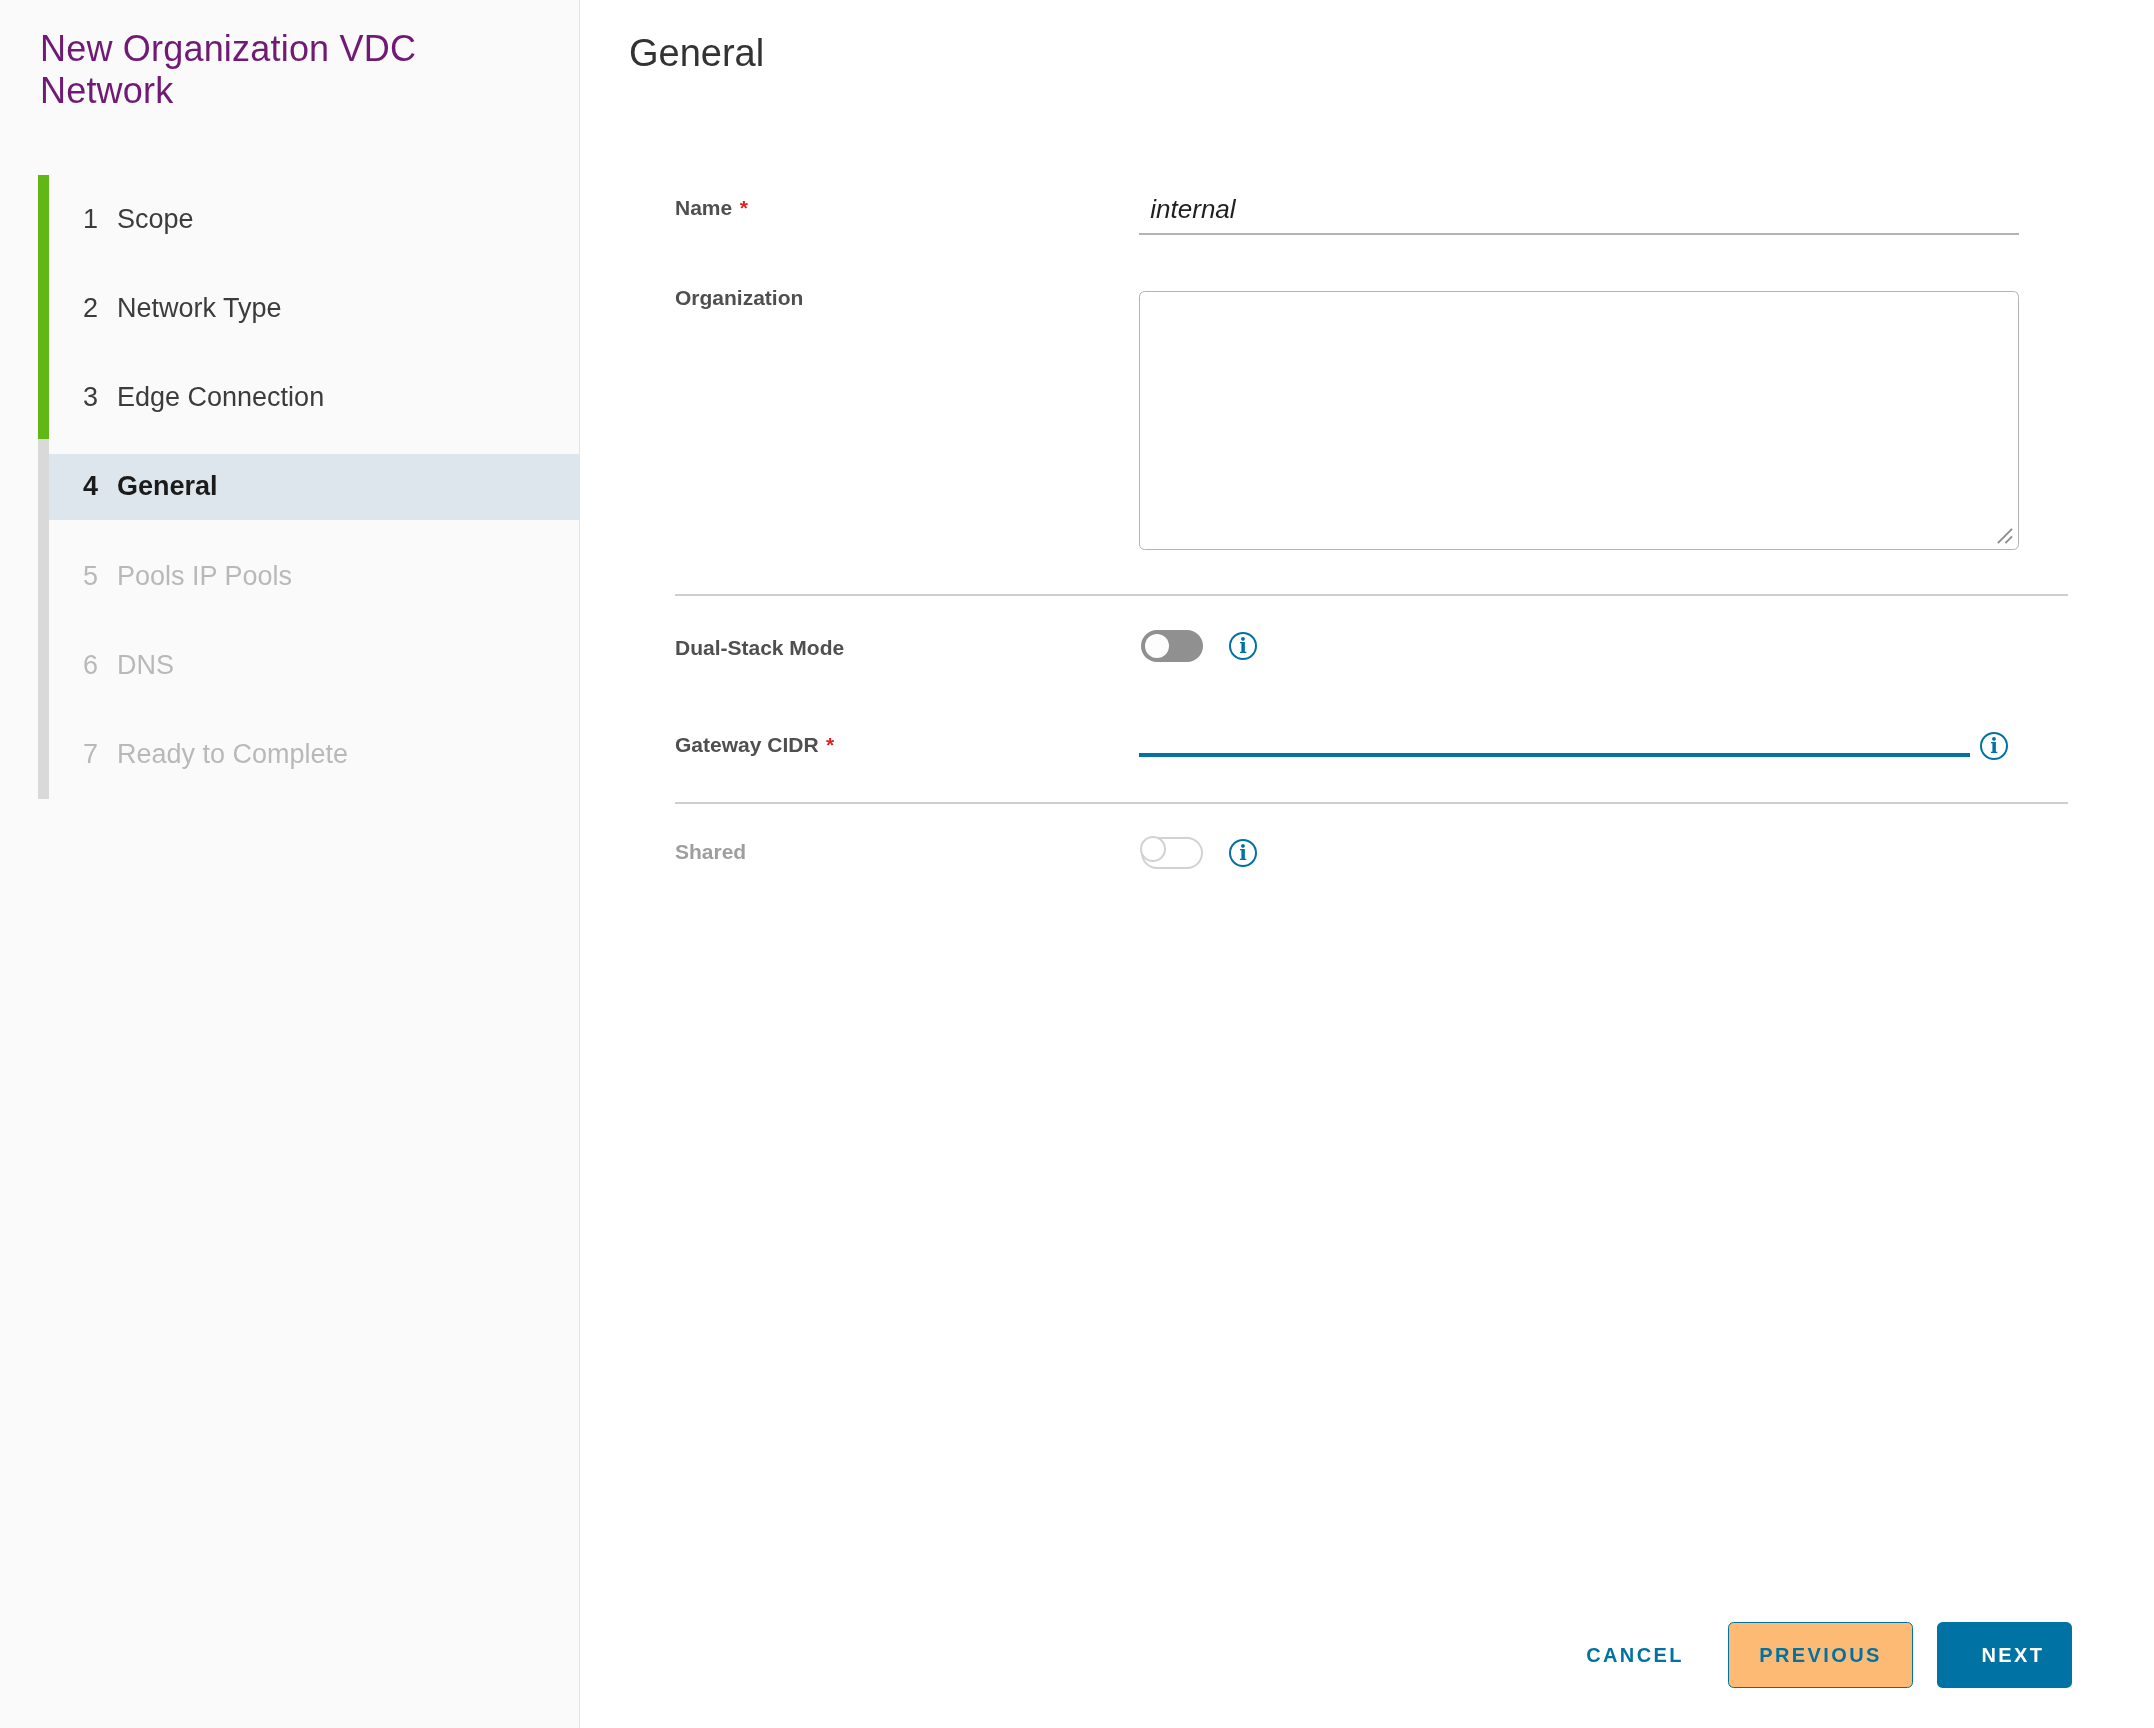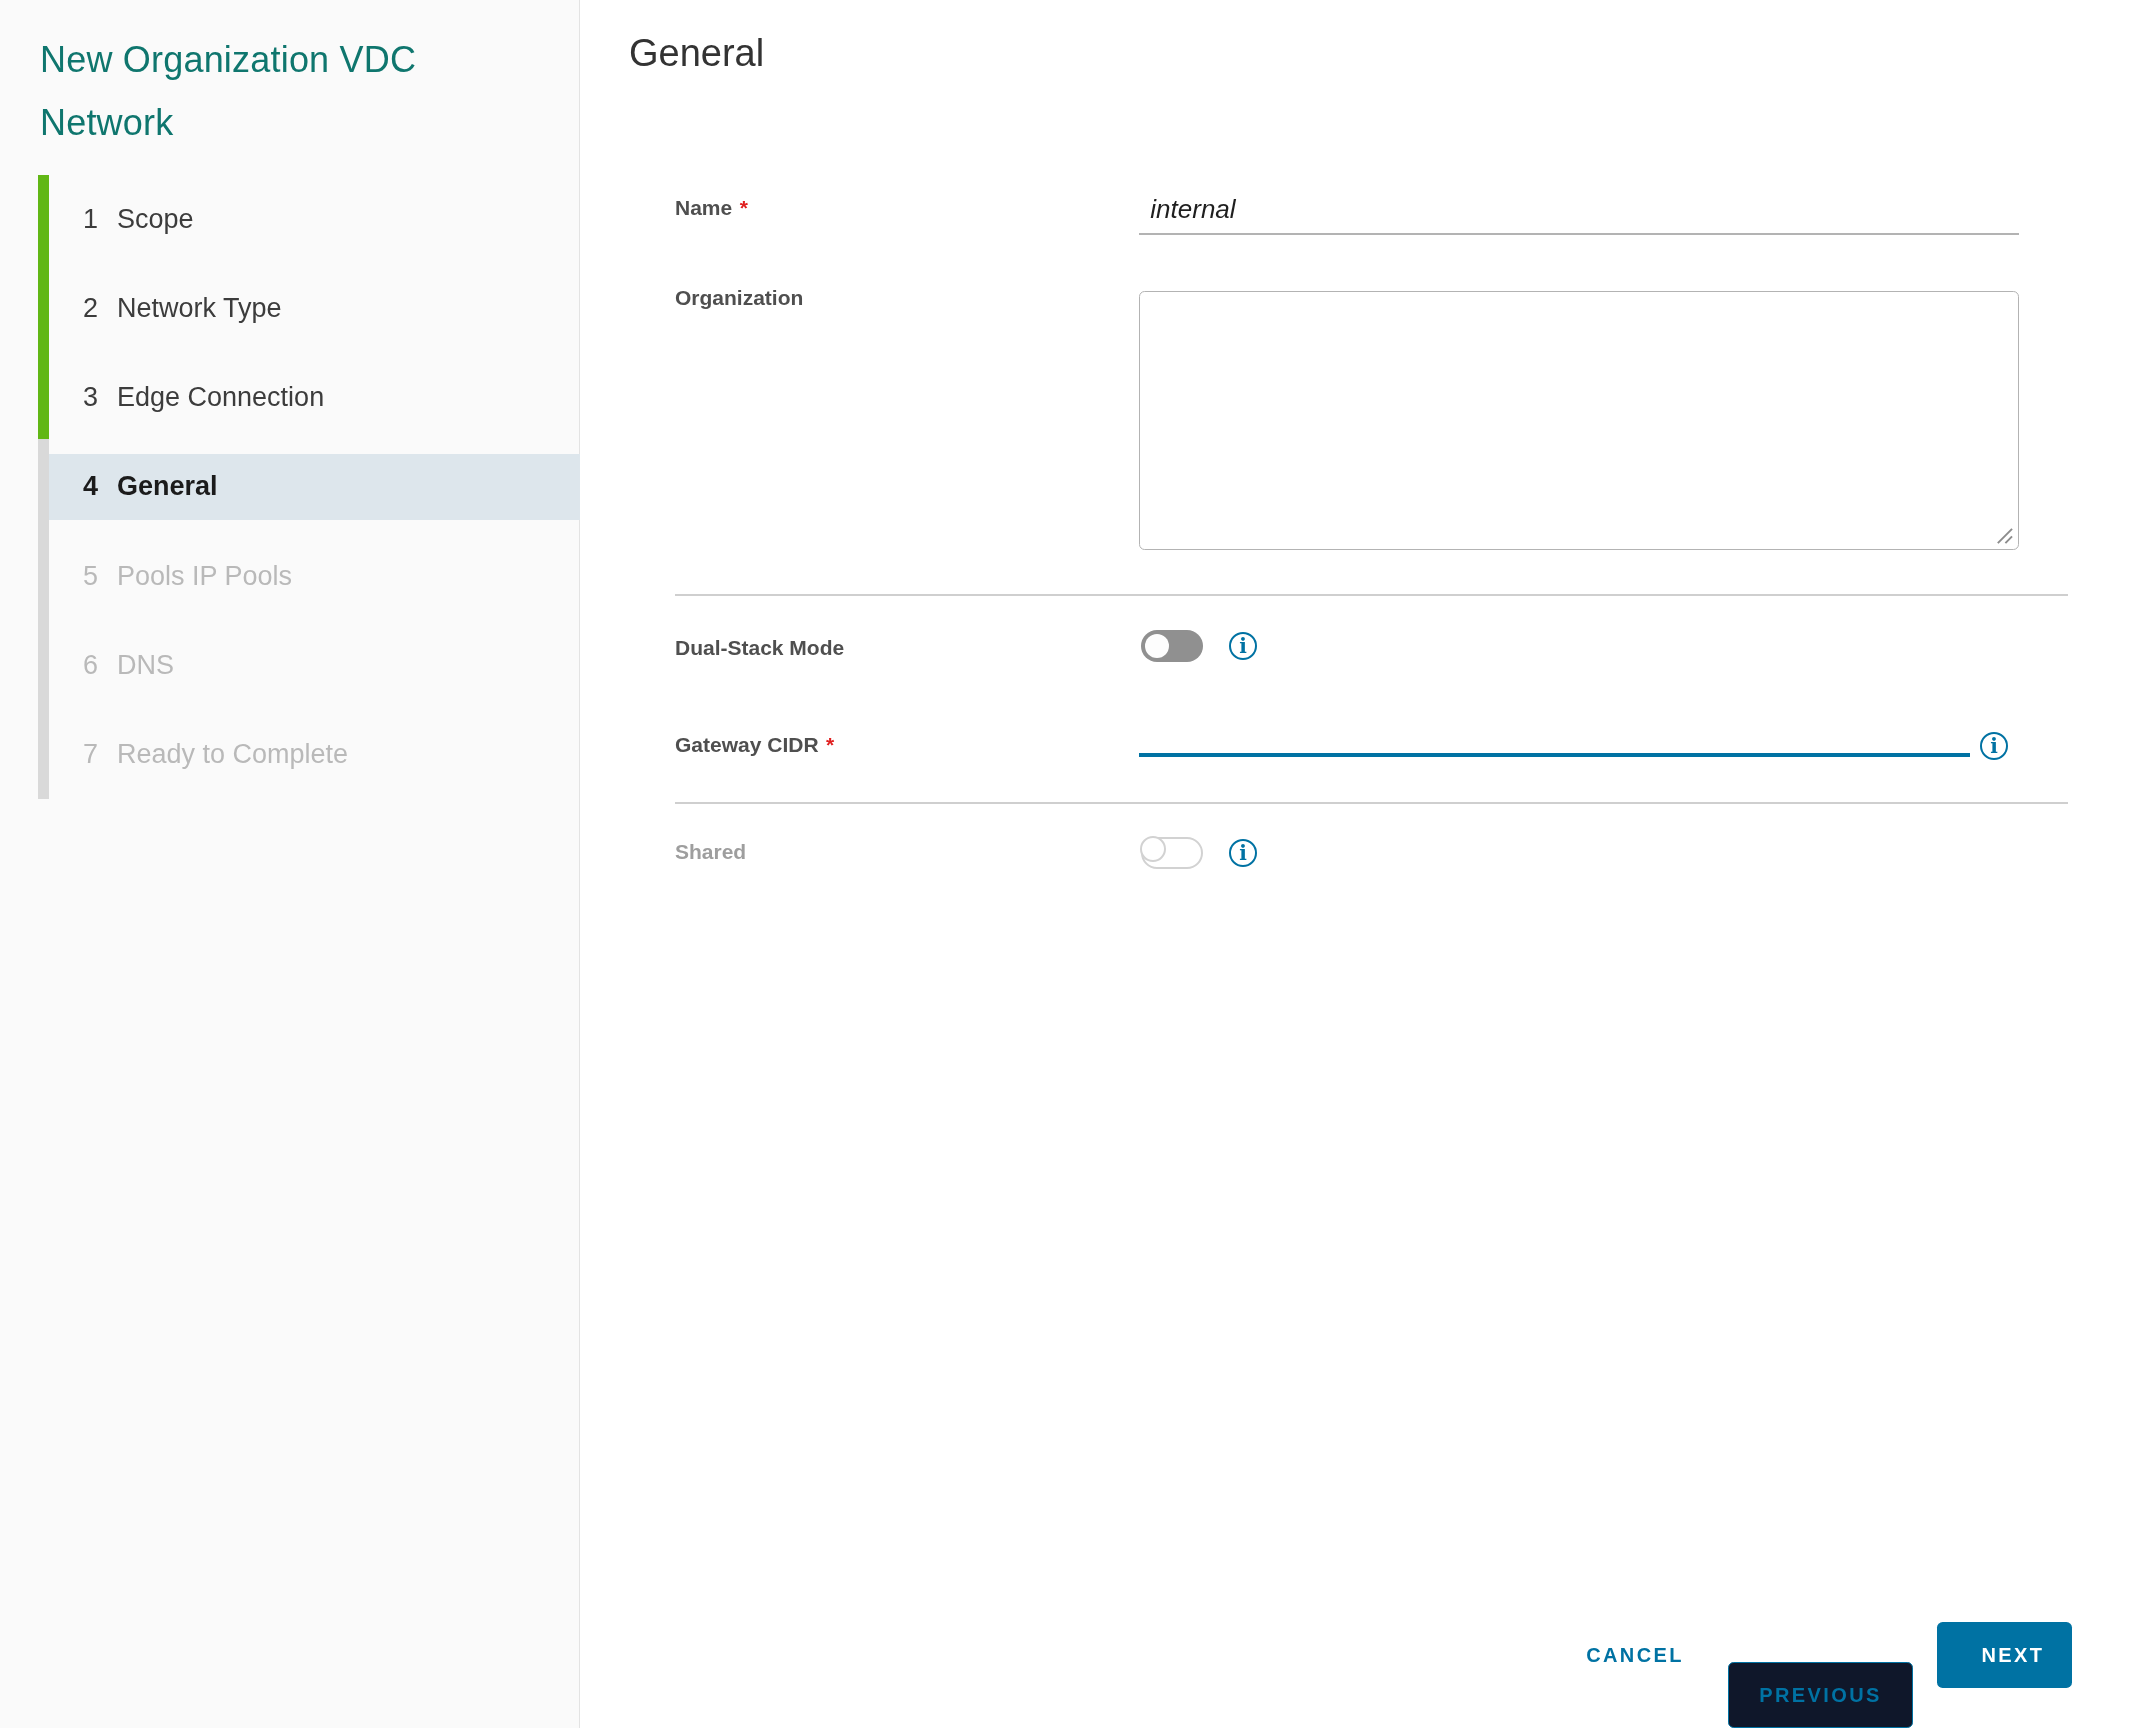--- a/index.html
+++ b/index.html
@@ -10,21 +10,21 @@
     -webkit-font-smoothing:antialiased;
   }
 
   
   .sidebar {
     position:absolute; left:0; top:0; width:580px; height:1729px;
     background:#fafafa; border-right:1.9px solid #e3e3e3;
   }
   .wizard-title {
     position:absolute; left:40px; top:28px; width:471px;
-    font-size:36px; line-height:63px; font-weight:300; color:#0f766e;
+    font-size:36px; line-height:42px; font-weight:300; color:#701a75;
     letter-spacing:0.2px;
   }
   .steps { position:absolute; left:0; top:175px; width:580px; }
   .step {
     height:89px; display:flex; align-items:center; padding-left:83px;
     font-size:27px; color:#3c3c3c; cursor:default;
   }
   .step .num { width:34px; flex:0 0 34px; }
   .step.upcoming { color:#b9b9b9; }
   .step.active {
@@ -87,21 +87,21 @@
   }
   .cidr-underline { position:absolute; left:557px; top:753px; width:831px; height:3.8px; background:#0072a3; }
 
   
   .btn {
     position:absolute; display:flex; align-items:center; justify-content:center;
     font-size:20px; font-weight:700; letter-spacing:2.4px; cursor:pointer;
     border-radius:5.6px; user-select:none;
   }
   .btn-flat { left:981px; top:1622px; width:144px; height:66px; color:#0072a3; background:transparent; }
-  .btn-outline { left:1146px; top:1622px; width:185px; height:66px; color:#0072a3; border:1.9px solid #0072a3; background:#0f172a;margin-top:40px; }
+  .btn-outline { left:1146px; top:1622px; width:185px; height:66px; color:#0072a3; border:1.9px solid #0072a3; background:#fdba74; }
   .btn-solid { left:1355px; top:1622px; width:135px; height:66px; color:#ffffff; background:#0072a3;padding-left:17px; }
 </style>
 </head>
 <body>
 
 <div class="sidebar">
   <div class="wizard-title">New Organization VDC Network</div>
 
   <div class="steps">
     <div class="step">

